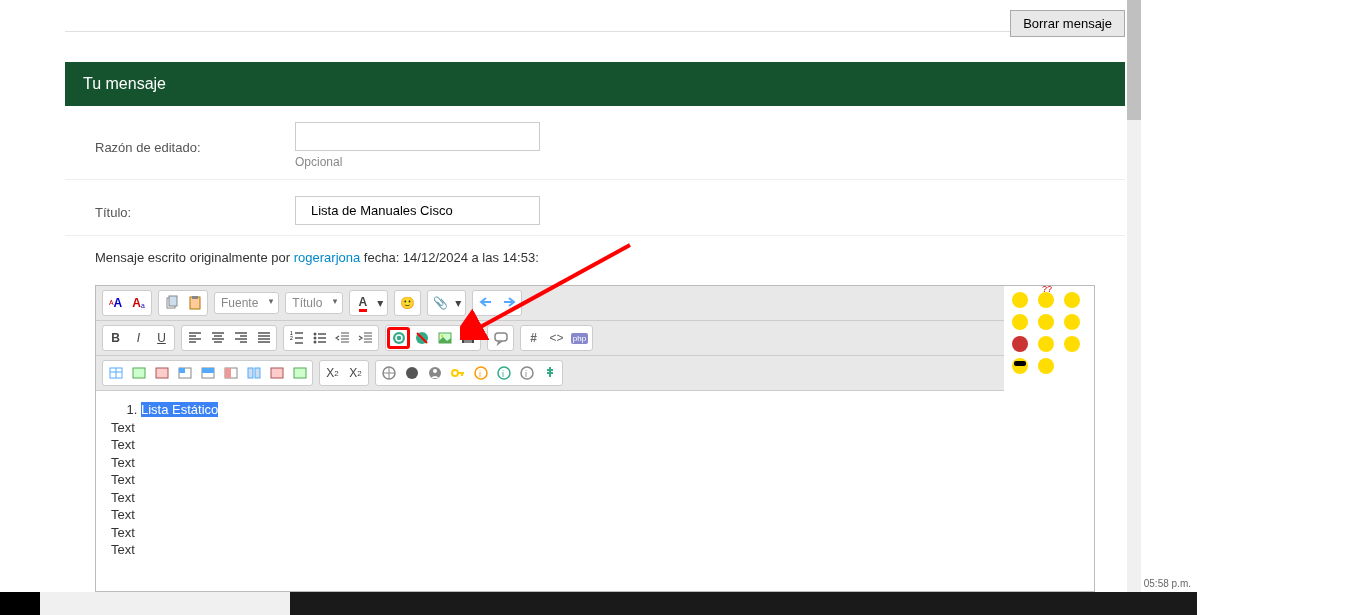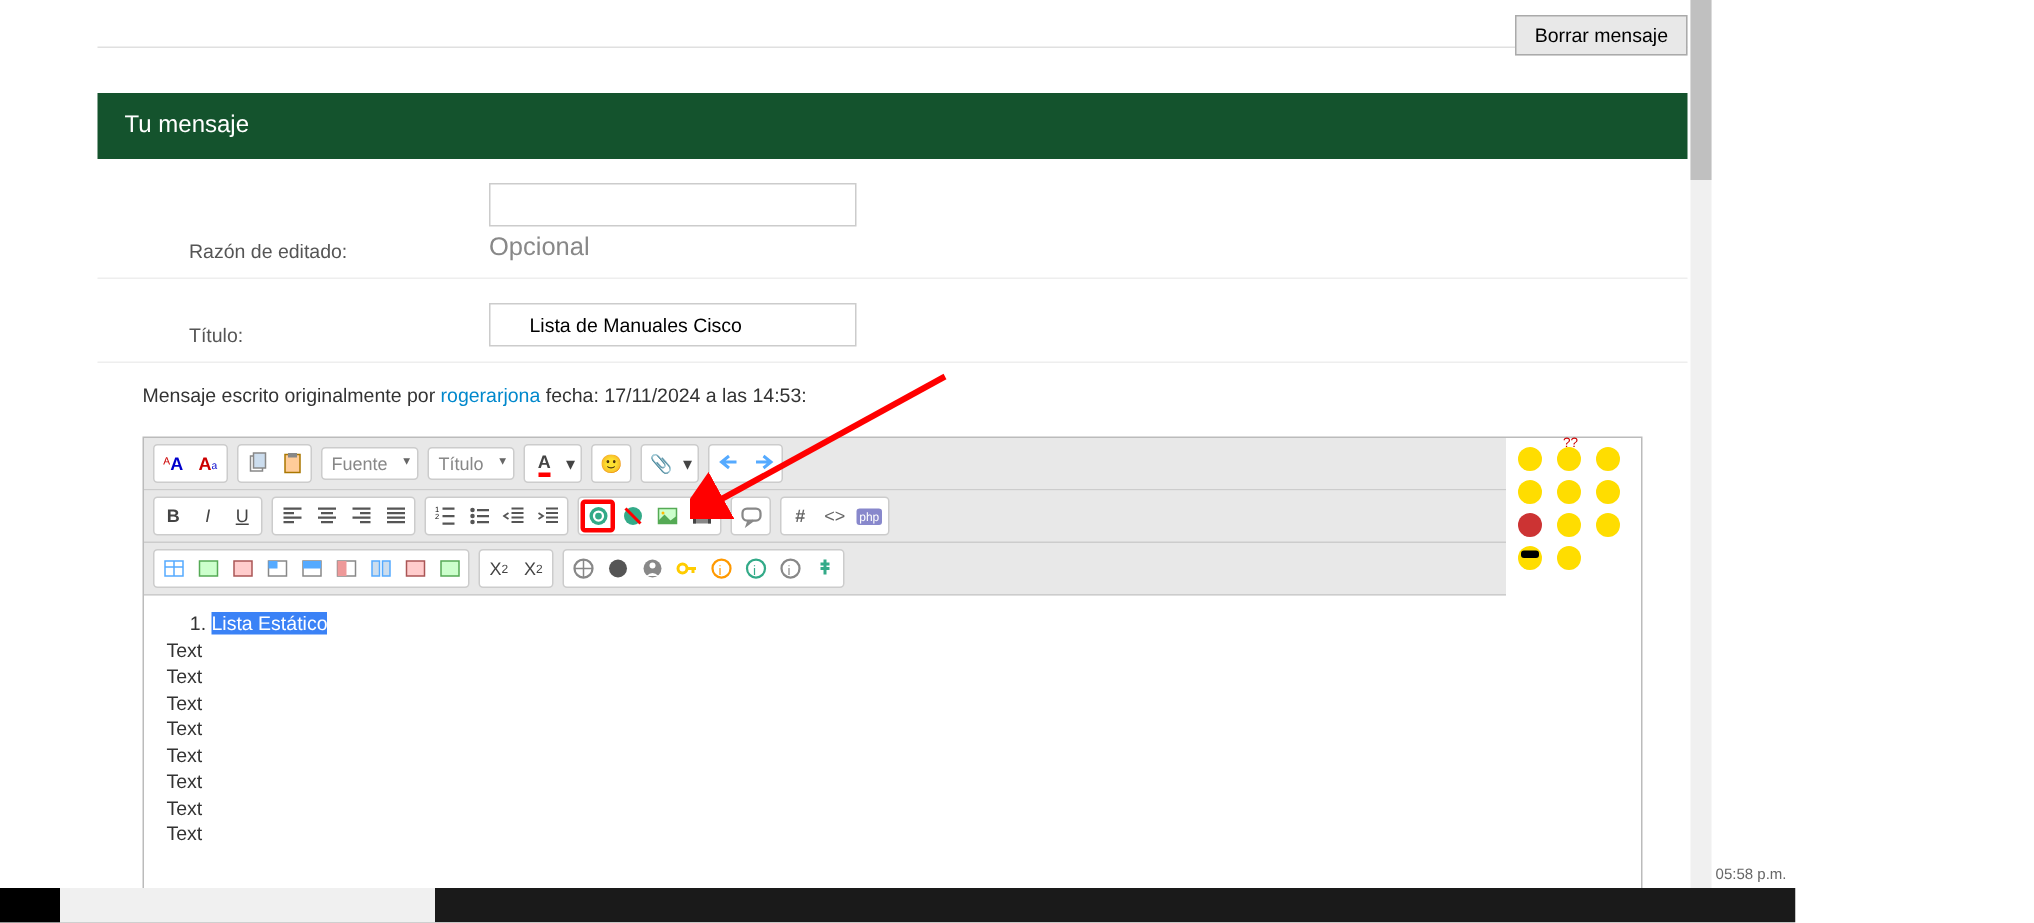--- a/index.html
+++ b/index.html
@@ -3,25 +3,25 @@
 <meta charset="utf-8">
 <style>
 * { box-sizing: border-box; margin: 0; padding: 0; }
 body { font-family: Arial, sans-serif; font-size: 13px; background: #fff; color: #333; }
 .page { width: 1197px; height: 615px; position: relative; overflow: hidden; }
 .top-bar { position: absolute; top: 0; left: 65px; right: 72px; height: 32px; border-bottom: 1px solid #e0e0e0; }
 .borrar-btn { position: absolute; right: 0; top: 10px; background: #e8e8e8; border: 1px solid #aaa; padding: 5px 12px; font-size: 13px; cursor: pointer; }
 .main-panel { position: absolute; top: 62px; left: 65px; right: 72px; background: #fff; }
 .panel-header { background: #14532d; color: #fff; padding: 13px 18px; font-size: 16px; }
 .form-section { padding: 16px 30px 10px 30px; border-bottom: 1px solid #eee; }
-.form-row { display: flex; align-items: flex-end; gap: 20px; margin-left: 31px; }
+.form-row { display: flex; align-items: center; gap: 20px; }
 .form-label { width: 180px; color: #555; padding-top: 4px; }
 .form-field { flex: 1; }
-.text-input { border: 1px solid #ccc; padding: 6px 26px; width: 245px; font-size: 13px; }
-.hint { color: #888; font-size: 17px; margin-top: 4px; }
+.text-input { border: 1px solid #ccc; padding: 6px 15px; width: 245px; font-size: 13px; }
+.hint { color: #888; font-size: 12px; margin-top: 4px; }
 .meta-text { padding: 14px 30px 10px 30px; color: #333; }
 .meta-text a { color: #0088cc; text-decoration: none; }
 .editor-wrap { padding: 10px 30px 0 30px; position: relative; }
 .editor-box { border: 1px solid #bbb; background: #fff; display: flex; align-items: flex-start; }
 .editor-main { flex: 1; }
 .toolbar { background: #e8e8e8; border-bottom: 1px solid #ccc; padding: 4px 6px; display: flex; flex-wrap: wrap; gap: 6px; align-items: center; }
 .tb-group { display: flex; background: #fff; border: 1px solid #ccc; border-radius: 3px; padding: 1px; }
 .tb-btn { width: 23px; height: 22px; display: flex; align-items: center; justify-content: center; cursor: pointer; font-size: 12px; color: #444; position: relative; }
 .tb-btn svg { width: 16px; height: 16px; }
 .tb-select { border: 1px solid #ccc; background: #fff; color: #888; padding: 3px 20px 3px 6px; font-size: 12px; border-radius: 3px; position: relative; cursor: pointer; }
@@ -66,21 +66,21 @@
     <div class="form-section">
       <div class="form-row">
         <div class="form-label">Título:</div>
         <div class="form-field">
           <input class="text-input" type="text" value="Lista de Manuales Cisco" style="">
         </div>
       </div>
     </div>
 
     <div class="meta-text">
-      <span>Mensaje escrito originalmente por </span><a href="#">rogerarjona</a><span> fecha: 17/11/2024 a las 14:53:</span>
+      <span>Mensaje escrito originalmente por </span><a href="#">rogerarjona</a><span> fecha: 14/12/2024 a las 14:53:</span>
     </div>
 
     <div class="editor-wrap">
       <svg class="arrow-svg" viewBox="0 0 200 100">
         <defs>
             <marker id="ah" markerWidth="10" markerHeight="10" refX="2" refY="5" orient="auto">
               <polygon points="0,0 10,5 0,10" fill="#f00"></polygon>
             </marker>
           </defs>
         <line x1="170" y1="5" x2="15" y2="90" stroke="#f00" stroke-width="4" marker-end="url(#ah)"></line>

